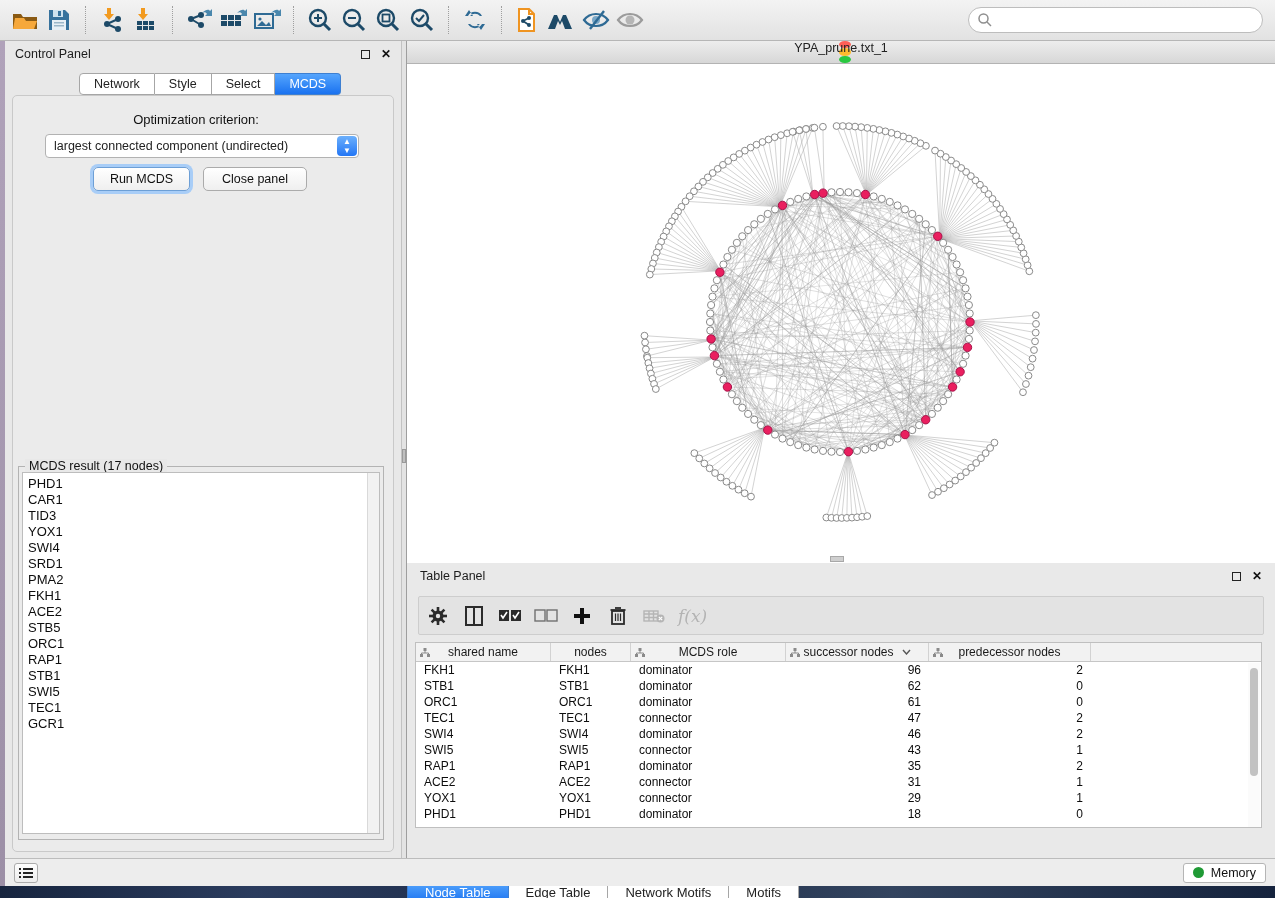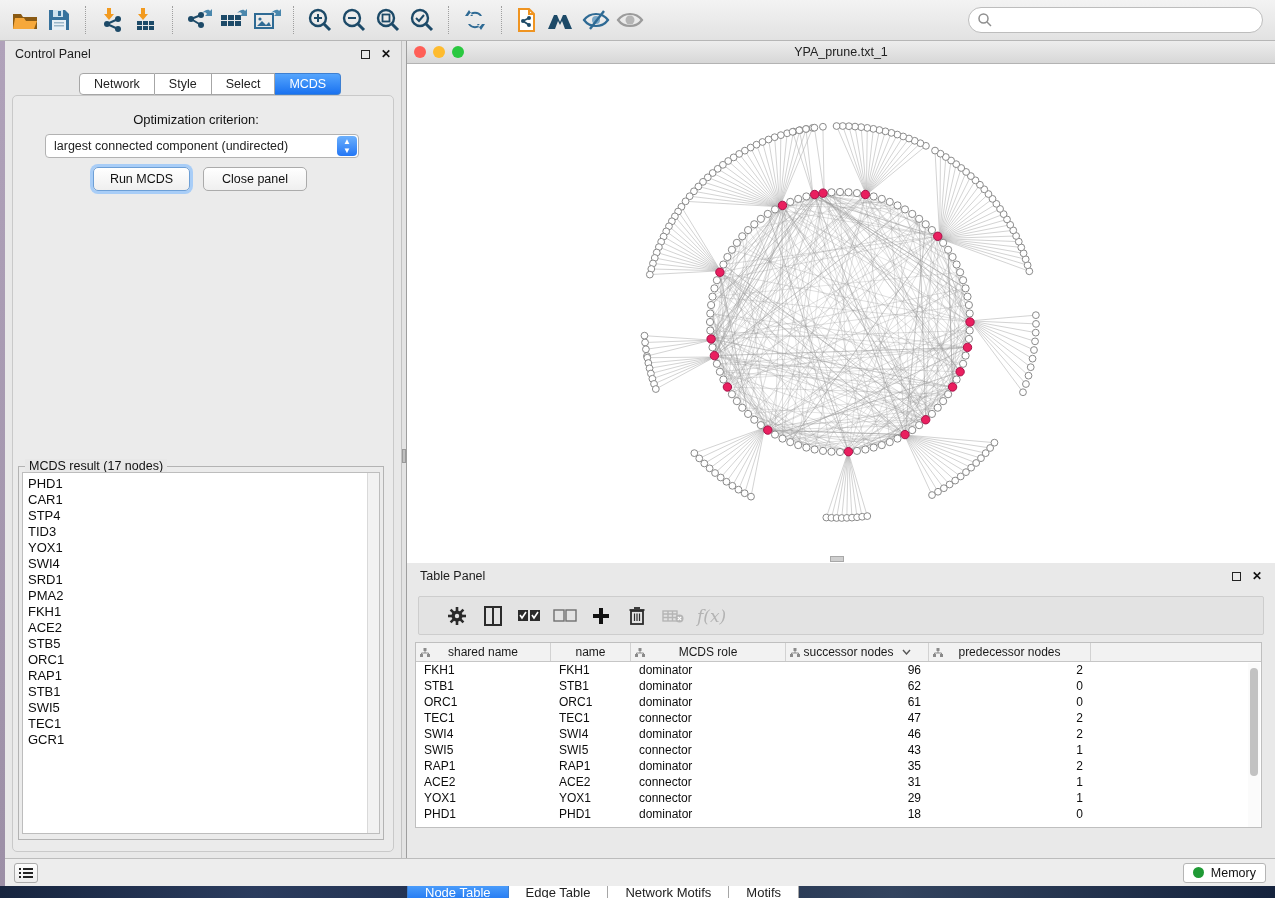--- a/index.html
+++ b/index.html
@@ -54,29 +54,29 @@
   #mcds-scroll { width:12px; background:#f2f2f2; border-left:1px solid #d9d9d9; }
 
   
   #v-split { left:401px; top:41px; width:6px; height:817px; background:#e3e3e3; border-left:1px solid #c2c2c2; border-right:1px solid #9e9e9e; }
   #v-split .grip { position:absolute; left:0; top:408px; width:4px; height:14px; background:#bfbfbf; border:1px solid #9a9a9a; }
   #h-grip { left:830px; top:556px; width:14px; height:6px; background:#cfcfcf; border:1px solid #a8a8a8; }
 
   
   #net-win { left:407px; top:41px; width:868px; height:522px; }
   #net-title { height:23px; background:linear-gradient(#ededed,#d7d7d7); border-bottom:1px solid #b3b3b3;
-     display:flex; align-items:center; position:relative; }
+     display:flex; align-items:center; position:relative;flex-direction:column; }
   .tl { width:12px; height:12px; border-radius:50%; margin-left:7px; }
   #net-title .t { position:absolute; left:0; right:0; text-align:center; font-size:12.5px; color:#222; }
   #net-canvas { width:868px; height:499px; background:#fff; }
 
   
   #table-panel { left:407px; top:563px; width:868px; height:295px; background:#e9e9e9; }
   #tp-toolbar { left:11px; top:33px; width:846px; height:39px; background:#e3e3e3; border:1px solid #cdcdcd; border-radius:2px;
-     display:flex; align-items:center; padding-left:20px; }
+     display:flex; align-items:center; padding-left:1px; }
   .tp-ic { width:36px; height:30px; display:flex; align-items:center; justify-content:center; }
   #fx-label { font-family:"DejaVu Serif", serif; font-style:italic; font-size:17px; color:#b3b3b3; margin-left:6px; }
   #node-table { left:8px; top:79px; width:847px; height:186px; background:#fff; border:1px solid #bfbfbf; overflow:hidden; }
   #nt-head { display:flex; height:19px; background:#f2f2f2; border-bottom:1px solid #c6c6c6; }
   .hcell { position:relative; display:flex; align-items:center; justify-content:center; font-size:12px; color:#1a1a1a;
      border-right:1px solid #d2d2d2; height:100%; }
   .hcell.nosep { border-right:none; }
   .hcell .cicon { position:absolute; left:4px; top:4px; }
   .hcell .chev { margin-left:8px; }
   .trow { display:flex; height:16px; font-size:12px; color:#0d0d0d; align-items:center; }
@@ -272,21 +272,20 @@
       </span>
   </div>
   <div id="run-btn" class="abs btn">Run MCDS</div>
   <div id="closepanel-btn" class="abs btn">Close panel</div>
   <div id="mcds-group" class="abs"></div>
   <div id="mcds-legend" class="abs">MCDS result (17 nodes)</div>
   <div id="mcds-list" class="abs">
     <div id="mcds-items">
         <div>PHD1</div>
         <div>CAR1</div>
-        <div>STP4</div>
         <div>TID3</div>
         <div>YOX1</div>
         <div>SWI4</div>
         <div>SRD1</div>
         <div>PMA2</div>
         <div>FKH1</div>
         <div>ACE2</div>
         <div>STB5</div>
         <div>ORC1</div>
         <div>RAP1</div>
@@ -1094,21 +1093,21 @@
               <g fill="#8a8a8a">
                 <rect x="3.5" y="0" width="3" height="3"></rect>
                 <rect x="0" y="6" width="3" height="3"></rect>
                 <rect x="7" y="6" width="3" height="3"></rect>
                 <path d="M5 3 L5 5 M1.5 6 L1.5 5 L8.5 5 L8.5 6" stroke="#8a8a8a" fill="none" stroke-width="1"></path>
               </g>
             </svg></span>
           <span>shared name</span>
         </div>
         <div class="hcell" style="width: 80px;">
-          <span>name</span>
+          <span>nodes</span>
         </div>
         <div class="hcell" style="width: 155px;">
           <span class="cicon"><svg width="10" height="10">
               <g fill="#8a8a8a">
                 <rect x="3.5" y="0" width="3" height="3"></rect>
                 <rect x="0" y="6" width="3" height="3"></rect>
                 <rect x="7" y="6" width="3" height="3"></rect>
                 <path d="M5 3 L5 5 M1.5 6 L1.5 5 L8.5 5 L8.5 6" stroke="#8a8a8a" fill="none" stroke-width="1"></path>
               </g>
             </svg></span>

